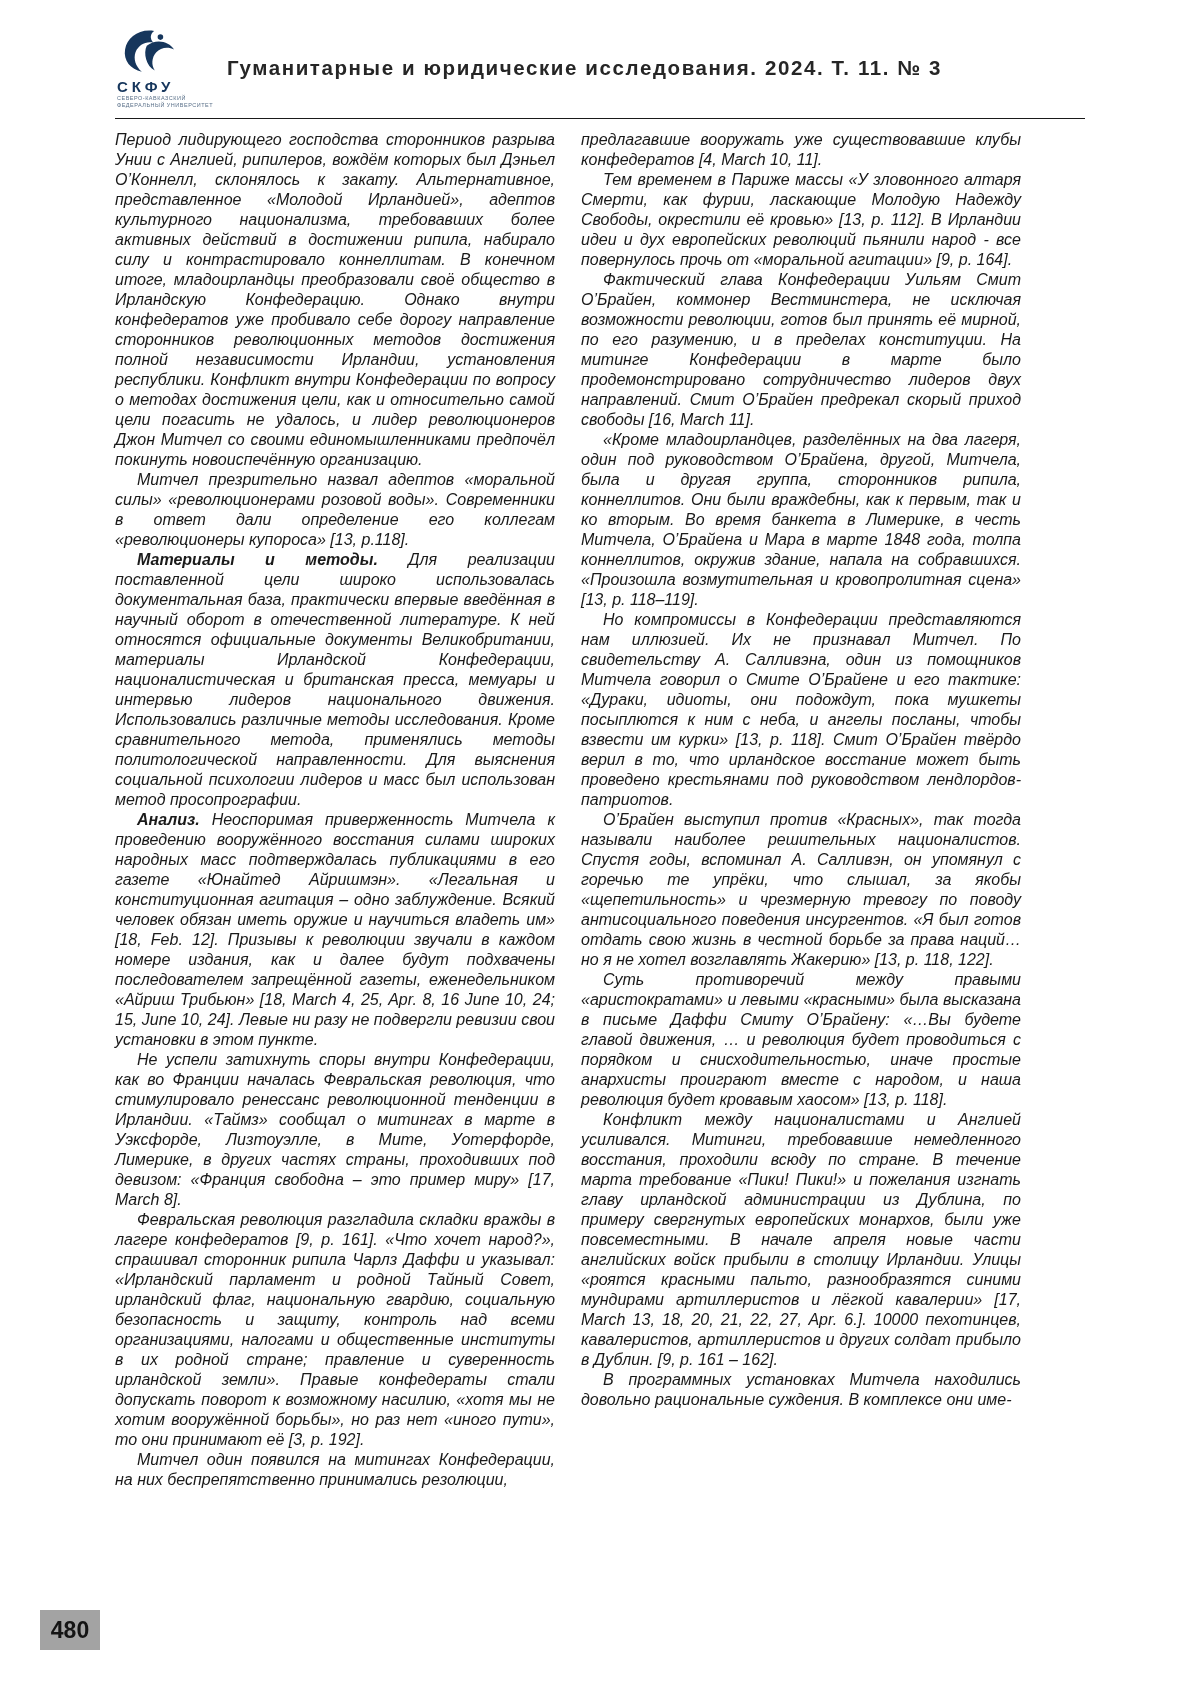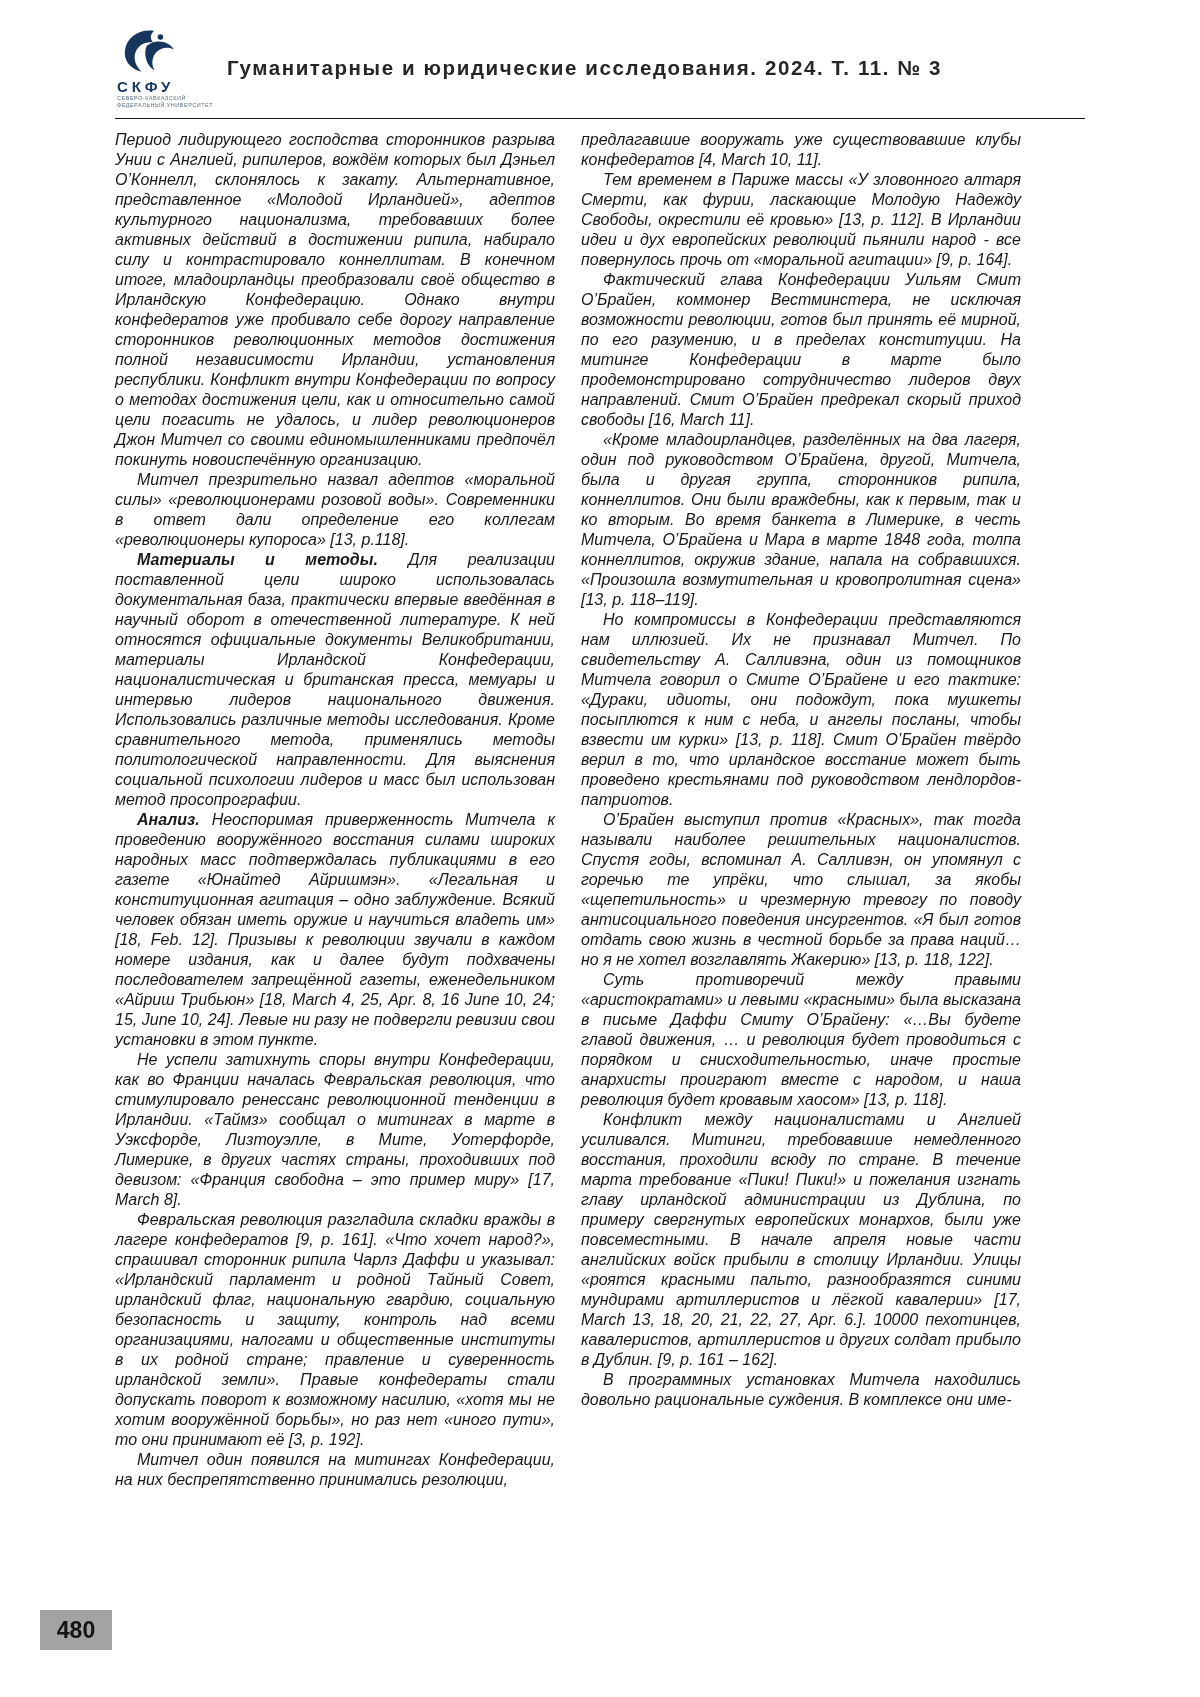--- a/index.html
+++ b/index.html
@@ -74,21 +74,21 @@
   .col p{
     margin:0;
     text-indent:22px;
   }
   .col p.noindent{text-indent:0;}
   .col b{font-weight:700;}
   
   .page-number{
     position:absolute;
     left:40px;top:1610px;
-    width:72px;height:40px;
+    width:60px;height:40px;
     background:#a3a3a3;
     color:#141414;
     font-weight:700;
     font-size:23px;
     display:flex;align-items:center;justify-content:center;
   }
 </style>
 </head>
 <body>
 

